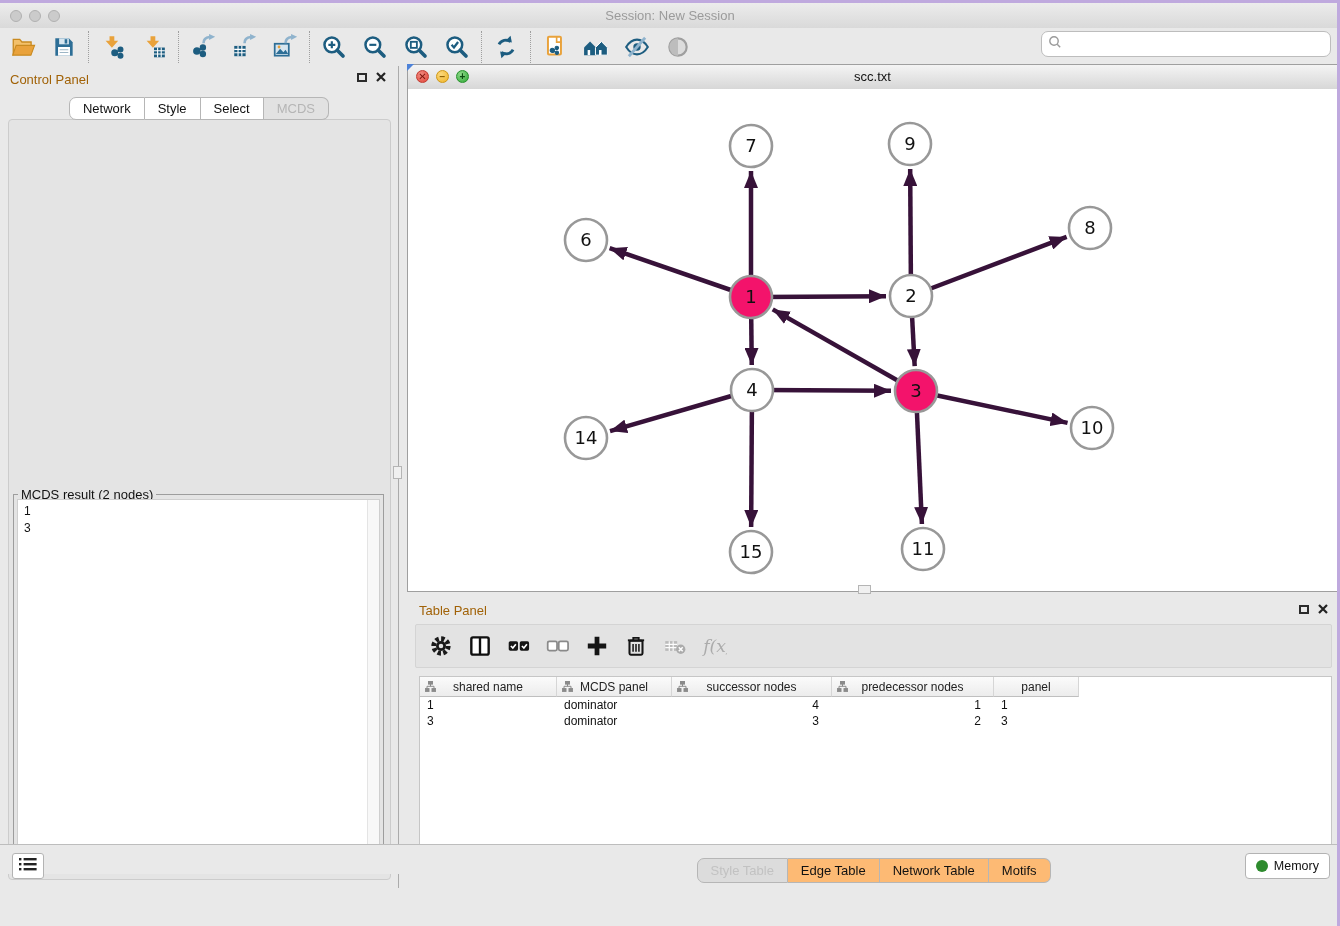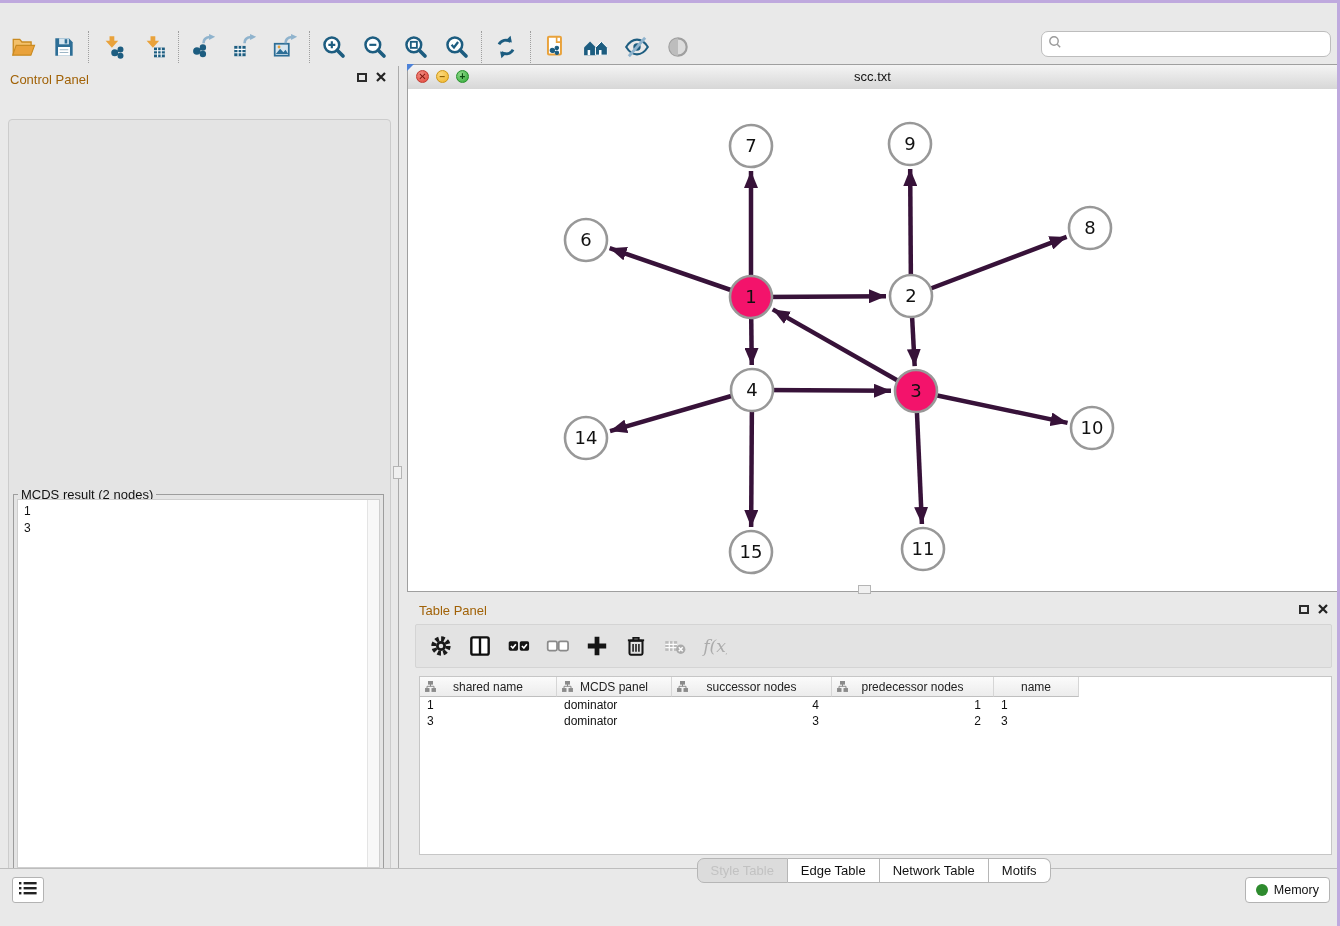--- a/index.html
+++ b/index.html
@@ -76,37 +76,43 @@
   .tp-icon{width:26px;height:26px;display:inline-flex;align-items:center;justify-content:center;cursor:pointer;}
   .tp-icon.disabled{opacity:.95;cursor:default;}
   .node-table{position:absolute;left:12px;right:8px;top:78px;bottom:33px;background:#fff;border:1px solid #c6c6c6;overflow:hidden;}
   .thead{display:flex;height:20px;}
   .th{position:relative;box-sizing:border-box;background:linear-gradient(#fbfbfb,#ececec);border-right:1px solid #d6d6d6;border-bottom:1px solid #bfbfbf;font-size:12px;color:#222;display:flex;align-items:center;justify-content:center;cursor:pointer;}
   .th .col-icon{position:absolute;left:5px;top:4px;}
   .trow{display:flex;height:16px;cursor:default;}
   .td{box-sizing:border-box;font-size:12px;color:#111;line-height:16px;padding:0 7px;white-space:nowrap;overflow:hidden;}
   .td.right{text-align:right;padding-right:13px;}
   .tp-tabs{position:absolute;bottom:5px;left:0;right:0;}
-  .tp-tabs .seg-tab{height:23px;line-height:23px;background:#ffffff;}
+  .tp-tabs .seg-tab{height:23px;line-height:23px;background:#fdba74;}
   .tp-tabs .seg-tab.active{background:#dcdcdc;color:#c2c2c2;}
 
   
-  .status-bar{position:absolute;left:0;top:868px;right:0;height:30px;background:#e9e9e9;border-top:1px solid #bdbdbd;box-sizing:border-box;}
+  .status-bar{position:absolute;left:0;top:844px;right:0;height:30px;background:#e9e9e9;border-top:1px solid #bdbdbd;box-sizing:border-box;}
   .list-btn{position:absolute;left:12px;top:8px;width:30px;height:24px;background:#fff;border:1px solid #b3b3b3;border-radius:3px;display:flex;align-items:center;justify-content:center;cursor:pointer;}
   .memory-btn{position:absolute;right:10px;top:8px;height:24px;padding:0 10px;background:#fff;border:1px solid #b3b3b3;border-radius:4px;display:flex;align-items:center;gap:6px;cursor:pointer;}
   .memory-dot{width:12px;height:12px;border-radius:50%;background:#2e8b2e;}
   .memory-btn span.lbl{font-size:12.5px;color:#111;}
 </style>
 </head>
 <body>
 
 <div id="app">
   <div class="win-border-top"></div>
   <div class="win-border-right"></div>
 
+  <div class="titlebar">
+    <div class="tl-dot t1"></div>
+    <div class="tl-dot t2"></div>
+    <div class="tl-dot t3"></div>
+    <div class="titlebar-text">Session: New Session</div>
+  </div>
 
   <div class="toolbar">
     <div id="tb-groups" style="display:flex;align-items:center;">
         <div class="tb-group">
           <span class="tb-icon">
             <svg viewBox="0 0 24 24">
               <path d="M3 19.5V5h6l2 2.4h8.5v3" fill="#f3c06a" stroke="#c98a20" stroke-width="1.2"></path>
               <path d="M2.5 19.5l3.2-9h17l-3.4 9z" fill="#e9a23b" stroke="#c98a20" stroke-width="1"></path>
             </svg>
           </span>
@@ -266,20 +272,26 @@
   <div class="control-panel">
     <span class="panel-header-title">Control Panel</span>
     <div class="hdr-icons">
       <span class="float-icon"></span>
       <span class="close-icon">
         <svg width="10" height="10">
             <path d="M1 1l8 8M9 1l-8 8" stroke="#222" stroke-width="2.2"></path>
           </svg>
       </span>
     </div>
+    <div class="seg-tabs cp-tabs" id="cp-tabs">
+        <div class="seg-tab">Network</div>
+        <div class="seg-tab">Style</div>
+        <div class="seg-tab">Select</div>
+        <div class="seg-tab active">MCDS</div>
+      </div>
     <div class="panel-box">
       <div class="result-group">
         <span class="result-legend">MCDS result (2 nodes)</span>
         <div class="result-area">
           <div id="result-lines">
               <div class="result-line">1</div>
               <div class="result-line">3</div>
             </div>
           <div class="result-scroll"></div>
         </div>
@@ -481,21 +493,21 @@
                 <g fill="#8b8b8b" stroke="#8b8b8b">
                   <rect x="3.5" y="0.5" width="4" height="2.6"></rect>
                   <rect x="0.2" y="7.6" width="3.8" height="2.8"></rect>
                   <rect x="7" y="7.6" width="3.8" height="2.8"></rect>
                   <path d="M5.5 3v2.3M2 7.6V5.3h7v2.3" fill="none" stroke-width="1"></path>
                 </g>
               </svg></span>
             <span>predecessor nodes</span>
           </div>
           <div class="th" style="width: 85px;">
-            <span>name</span>
+            <span>panel</span>
           </div>
         </div>
       <div id="tbody">
           <div class="trow">
             <div class="td" style="width: 137px;">1</div>
             <div class="td" style="width: 115px;">dominator</div>
             <div class="td right" style="width: 160px;">4</div>
             <div class="td right" style="width: 162px;">1</div>
             <div class="td" style="width: 85px;">1</div>
           </div>

